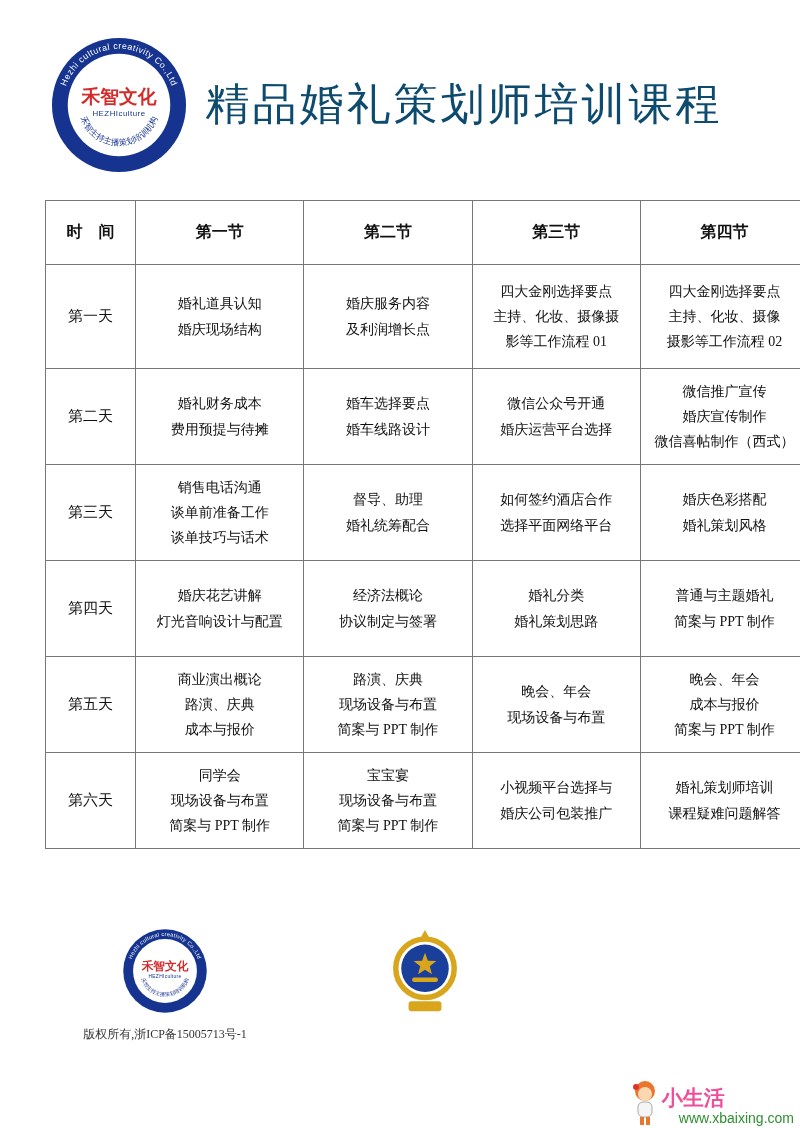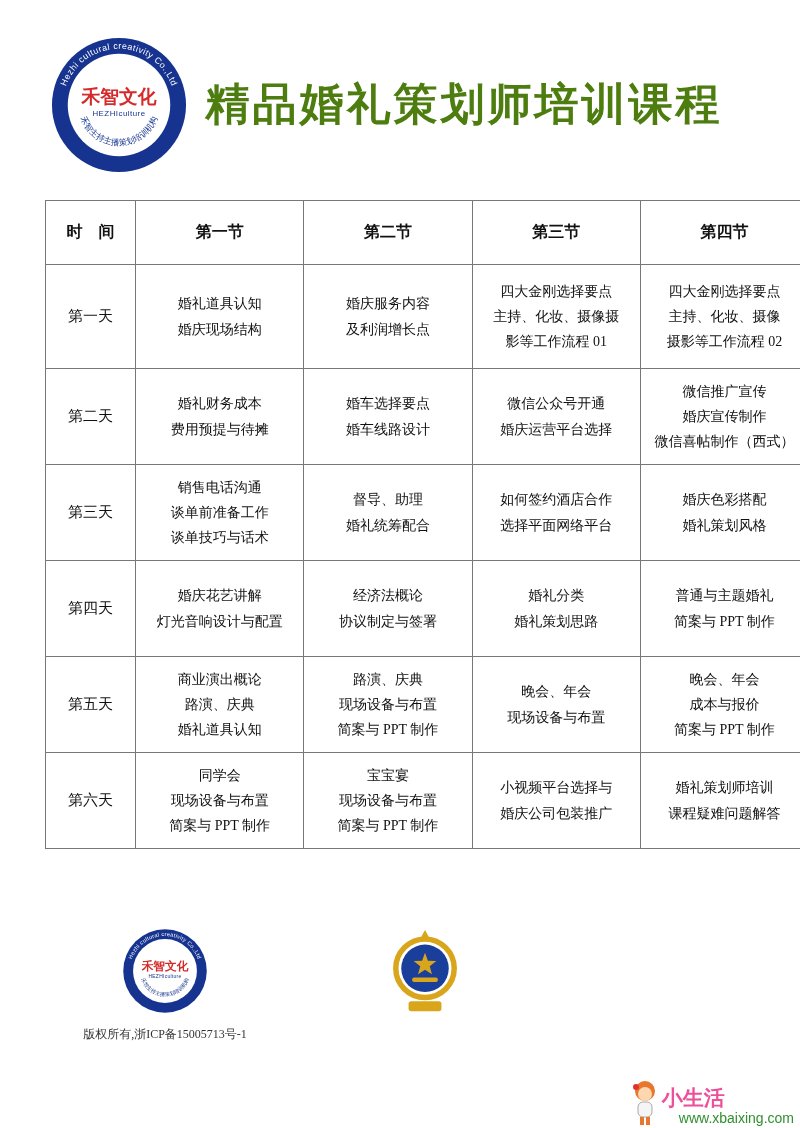--- a/index.html
+++ b/index.html
@@ -17,22 +17,22 @@
   .logo-small { width:86px; height:86px; }
   .lg-outer { fill:var(--logo_blue); }
   .lg-inner { fill:#ffffff; }
   .lg-arc-top { font-size:9px; fill:#ffffff; font-family:"Liberation Sans", sans-serif; letter-spacing:.5px; }
   .lg-cn { font-size:19px; font-weight:bold; fill:var(--logo_red); }
   .lg-en { font-size:8px; fill:var(--logo_blue); font-family:"Liberation Sans", sans-serif; letter-spacing:.5px; }
   .lg-arc-bottom { font-size:8.5px; fill:var(--logo_blue); }
 
   .main-title {
     position:absolute; left:178px; top:76px; width:572px;
-    text-align:center; font-size:44px; font-weight:bold;
-    letter-spacing:3px; color:#4d7c0f; line-height:58px;
+    text-align:center; font-size:44px; font-weight:normal;
+    letter-spacing:3px; color:#0c4a6e; line-height:58px;
   }
 
   
   .schedule {
     position:absolute; left:45px; top:200px; width:764px;
     border-collapse:collapse; table-layout:fixed;
   }
   .schedule th, .schedule td {
     border:1px solid #777; text-align:center; vertical-align:middle;
     padding:4px 6px; color:#111;
@@ -153,21 +153,21 @@
 协议制定与签署</td>
         <td class="cell">婚礼分类
 婚礼策划思路</td>
         <td class="cell">普通与主题婚礼
 简案与 PPT 制作</td>
       </tr>
       <tr>
         <td class="day">第五天</td>
         <td class="cell">商业演出概论
 路演、庆典
-婚礼道具认知</td>
+成本与报价</td>
         <td class="cell">路演、庆典
 现场设备与布置
 简案与 PPT 制作</td>
         <td class="cell">晚会、年会
 现场设备与布置</td>
         <td class="cell">晚会、年会
 成本与报价
 简案与 PPT 制作</td>
       </tr>
       <tr>

